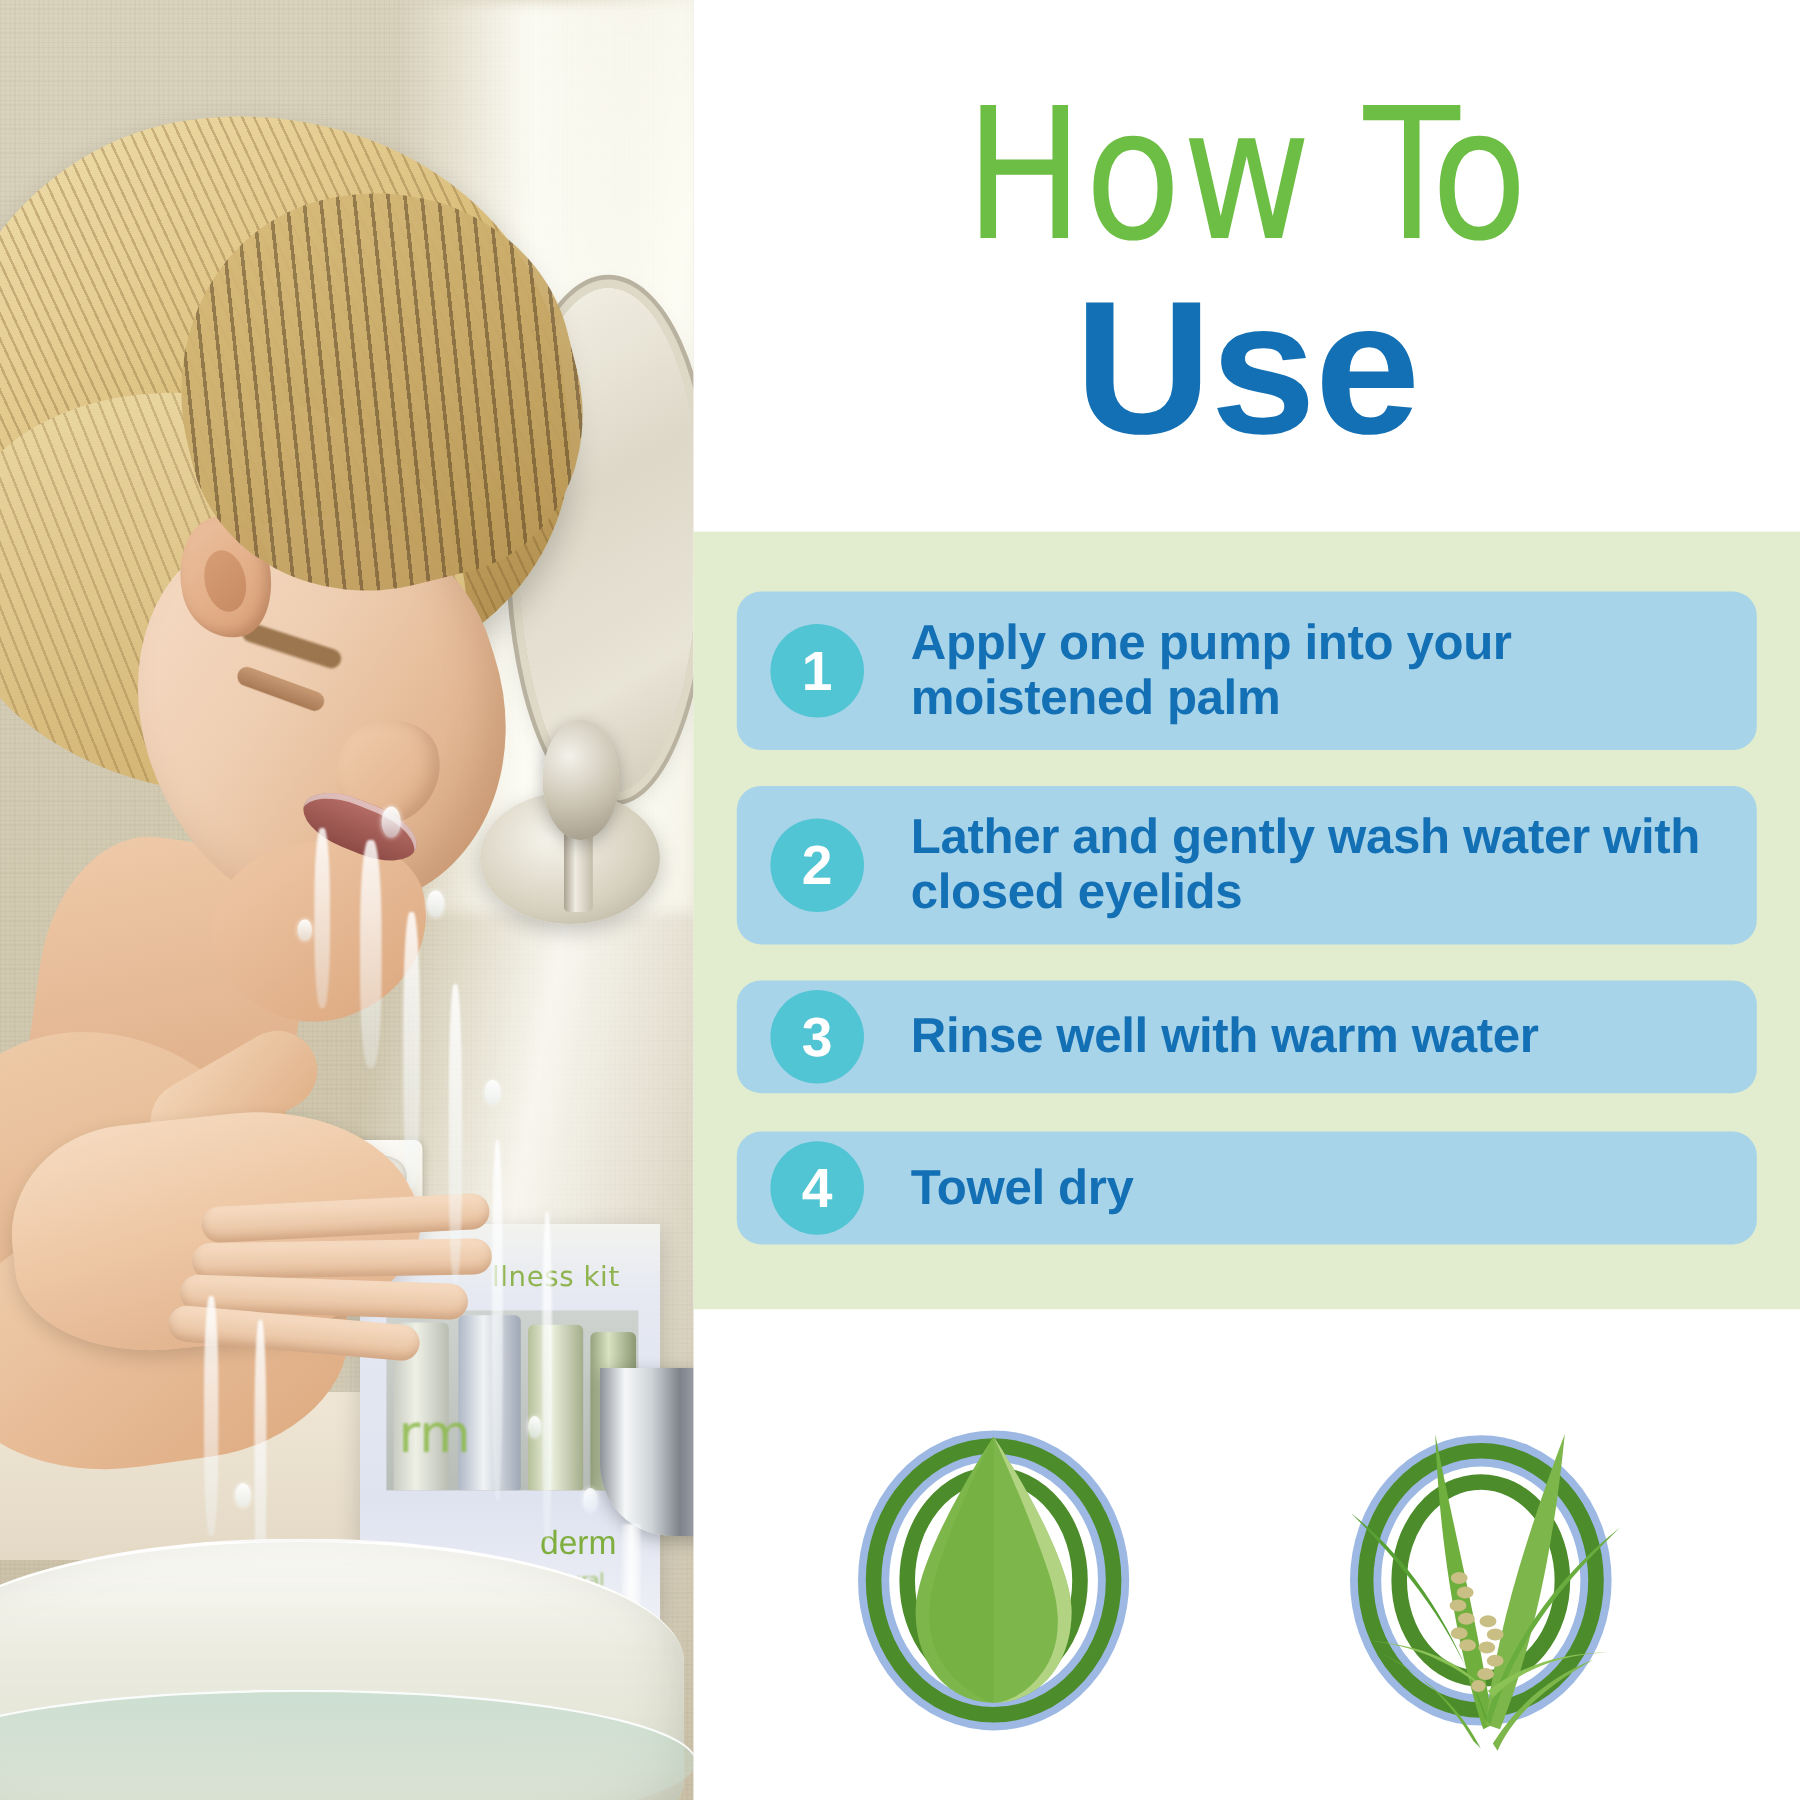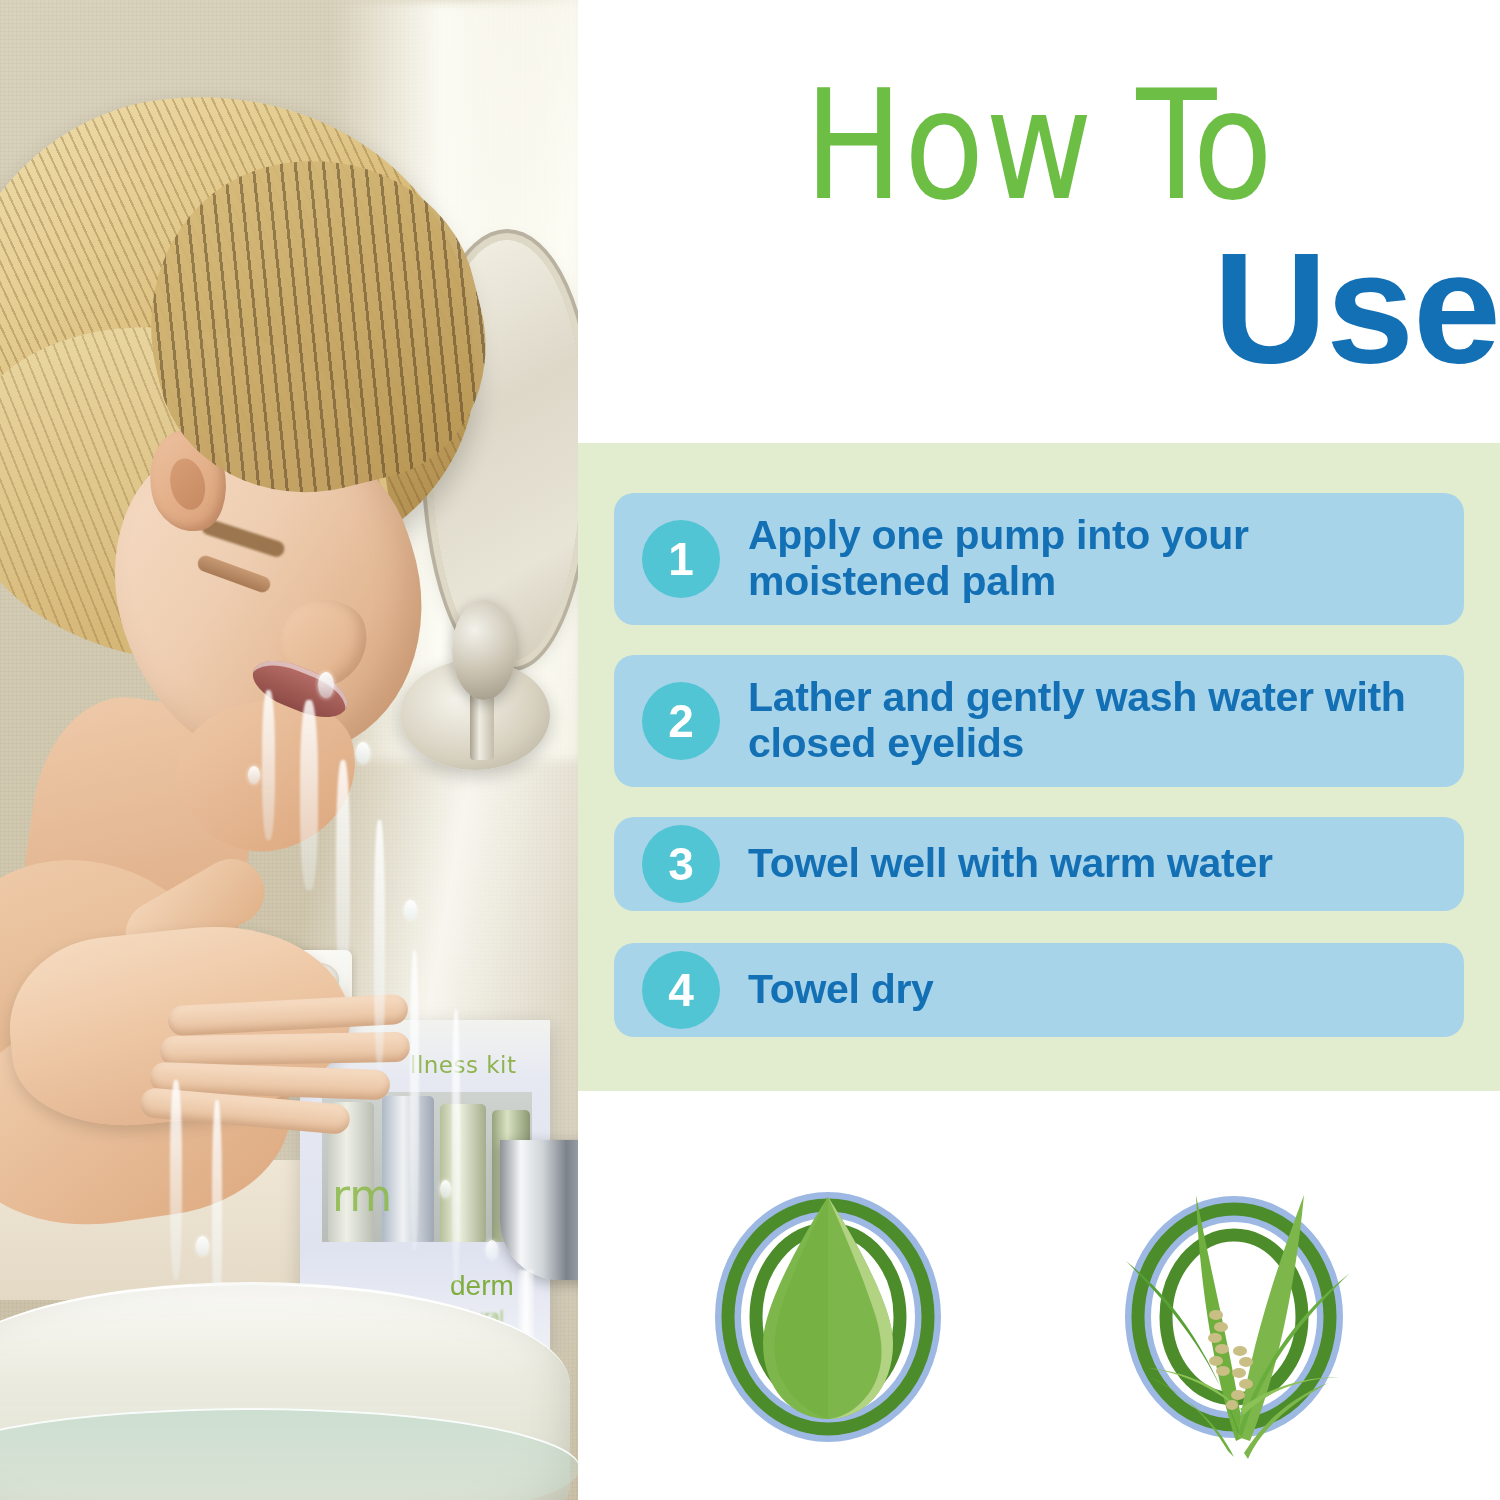--- a/index.html
+++ b/index.html
@@ -262,42 +262,41 @@
   }
   .t-how{
     display:block;font-size:152px;color:#6DBE45;font-weight:400;
     letter-spacing:1px;font-family:"DejaVu Sans Condensed","Liberation Sans",sans-serif;
     transform:scaleX(.96);
   }
   .t-use{
     display:block;font-size:158px;color:#1470B5;font-weight:bold;
     margin-top:6px;letter-spacing:-1px;
     font-family:"Liberation Sans","DejaVu Sans",sans-serif;
-    text-align:right;
   }
 
   .steps-panel{
     position:absolute;left:0;top:443px;width:922px;height:648px;
     background:#E1EDCE;
   }
   .step{
     position:absolute;left:36px;width:850px;
     background:#A8D4EA;border-radius:20px;
     display:flex;align-items:center;
   }
   .step .num{
     flex:0 0 auto;width:78px;height:78px;border-radius:50%;
     background:#51C5D3;color:#ffffff;
     font-size:46px;font-weight:bold;
     display:flex;align-items:center;justify-content:center;
     margin-left:28px;
     font-family:"Liberation Sans","DejaVu Sans",sans-serif;
   }
   .step .txt{
-    margin-left:28px;margin-right:20px;
+    margin-left:39px;margin-right:20px;
     color:#1470B5;font-weight:bold;font-size:41px;line-height:1.12;
     letter-spacing:-.3px;
     font-family:"Liberation Sans","DejaVu Sans",sans-serif;
   }
   .s1{top:50px;height:132px;}
   .s2{top:212px;height:132px;}
   .s3{top:374px;height:94px;}
   .s4{top:500px;height:94px;}
 
   
@@ -404,21 +403,21 @@
         <div class="txt">Apply one pump into your moistened palm</div>
       </div>
 
       <div class="step s2">
         <div class="num">2</div>
         <div class="txt">Lather and gently wash water with closed eyelids</div>
       </div>
 
       <div class="step s3">
         <div class="num">3</div>
-        <div class="txt">Towel well with warm water</div>
+        <div class="txt">Rinse well with warm water</div>
       </div>
 
       <div class="step s4">
         <div class="num">4</div>
         <div class="txt">Towel dry</div>
       </div>
 
     </div>
 
     <div class="icons">

